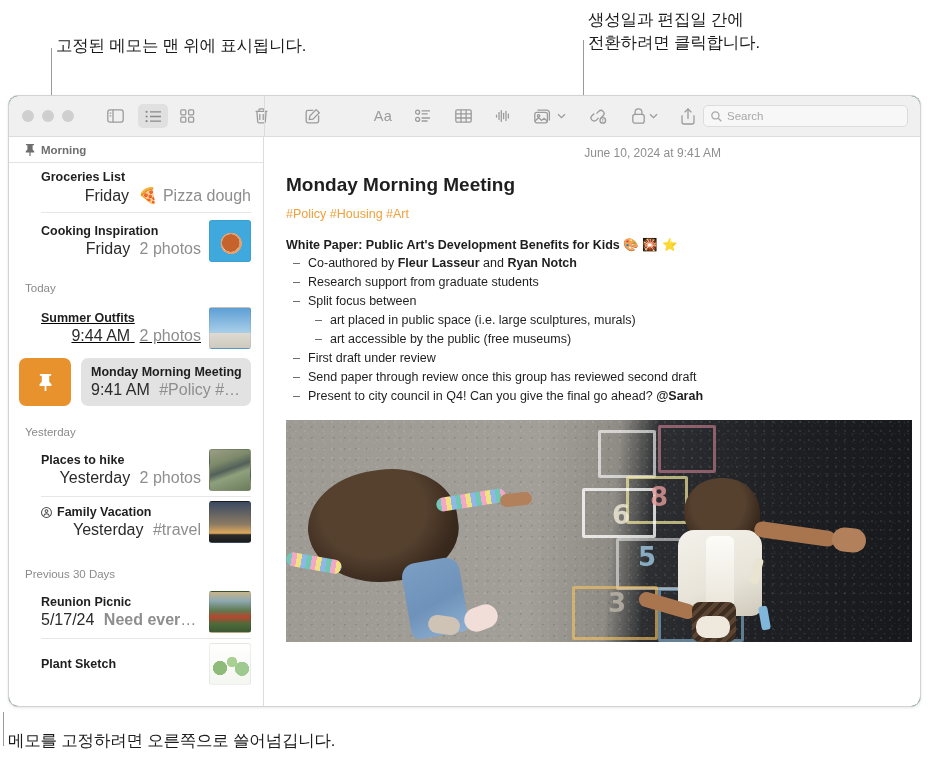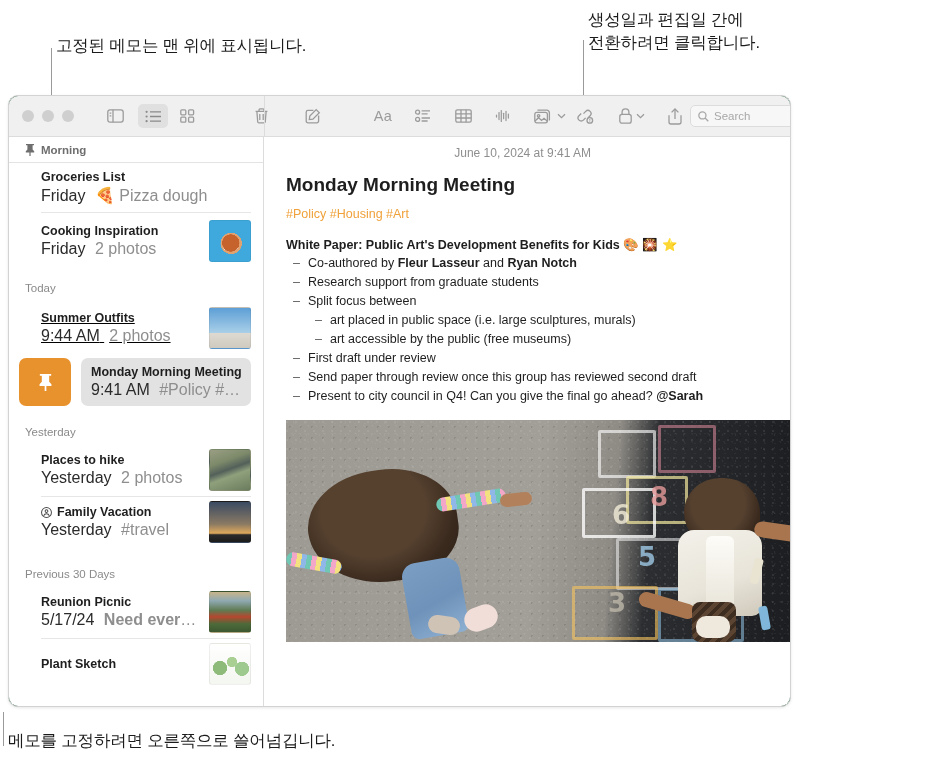--- a/index.html
+++ b/index.html
@@ -24,21 +24,21 @@
   .leader {
     position: absolute;
     width: 1px;
     background: #9a9a9a;
   }
 
   
   .window {
     position: absolute;
     left: 8px; top: 95px;
-    width: 783px; height: 612px;
+    width: 913px; height: 612px;
     background: #14532d;
     border-radius: 10px;
     border: 1px solid #d3d3d3;
     overflow: hidden;
     box-shadow: 0 1px 3px rgba(0,0,0,.10);
   }
 
   
   .toolbar {
     position: relative;
@@ -95,21 +95,21 @@
   }
   .group-label {
     padding: 16px 0 6px 16px;
     font-size: 11.5px; color: #8a8a8a;
   }
   .note-row {
     position: relative;
     height: 52px;
     margin-left: 32px;
     padding-right: 12px;
-    display: flex; align-items: center;
+    display: flex; align-items: center; text-align: right;
   }
   .note-row + .note-row::before,
   .note-row.divided::before {
     content: ""; position: absolute; left: 0; right: 12px; top: 0;
     height: 1px; background: #e6e6e6;
   }
   .note-main { flex: 1 1 auto; min-width: 0; }
   .note-title {
     font-size: 12.5px; font-weight: bold; color: #1e1e1e;
     white-space: nowrap; overflow: hidden; text-overflow: ellipsis;

